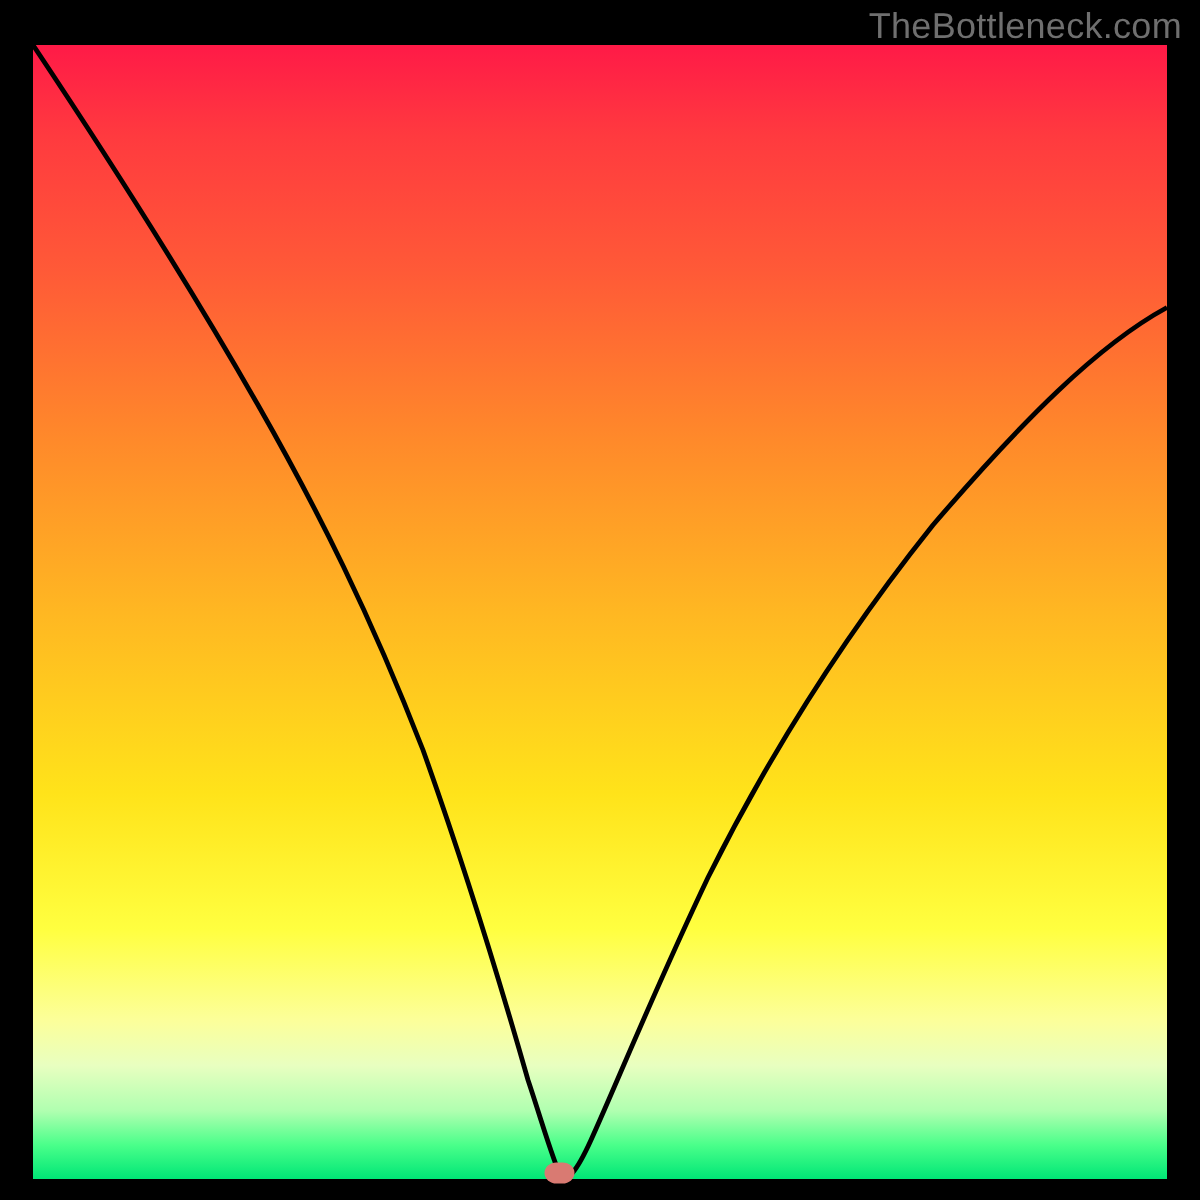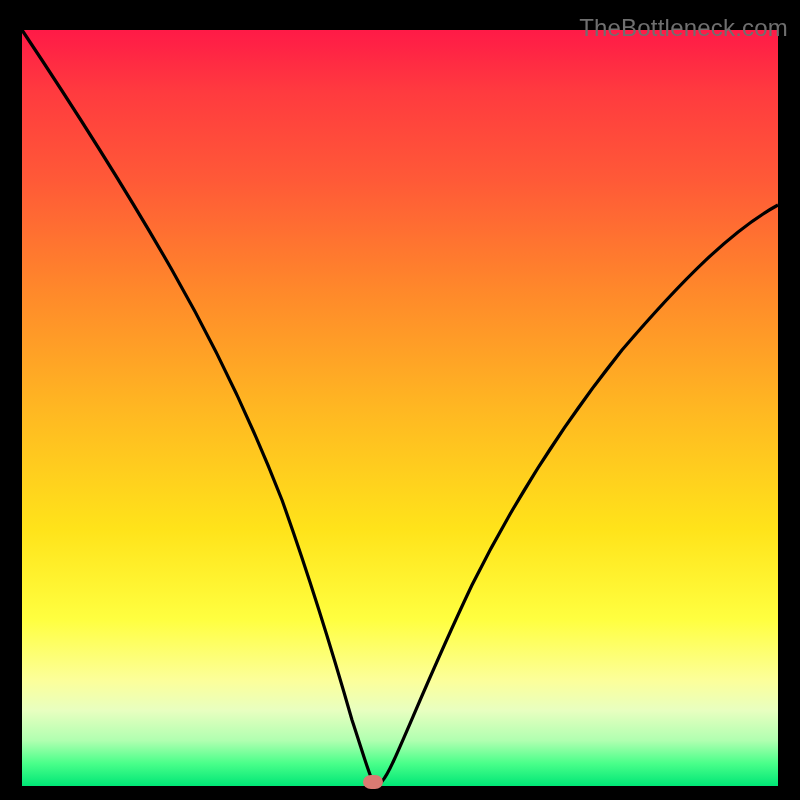--- a/index.html
+++ b/index.html
@@ -12,21 +12,21 @@
     font-family: Arial, Helvetica, sans-serif;
   }
   .frame {
     position: relative;
     width: 800px;
     height: 800px;
     background: #000;
   }
   .watermark {
     position: absolute;
-    top: 14px;
+    top: 4px;
     right: 12px;
     color: #6f6f6f;
     font-size: 24px;
     font-weight: 400;
     letter-spacing: 0.2px;
     z-index: 10;
   }
   .plot-outer {
     position: absolute;
     left: 22px;

